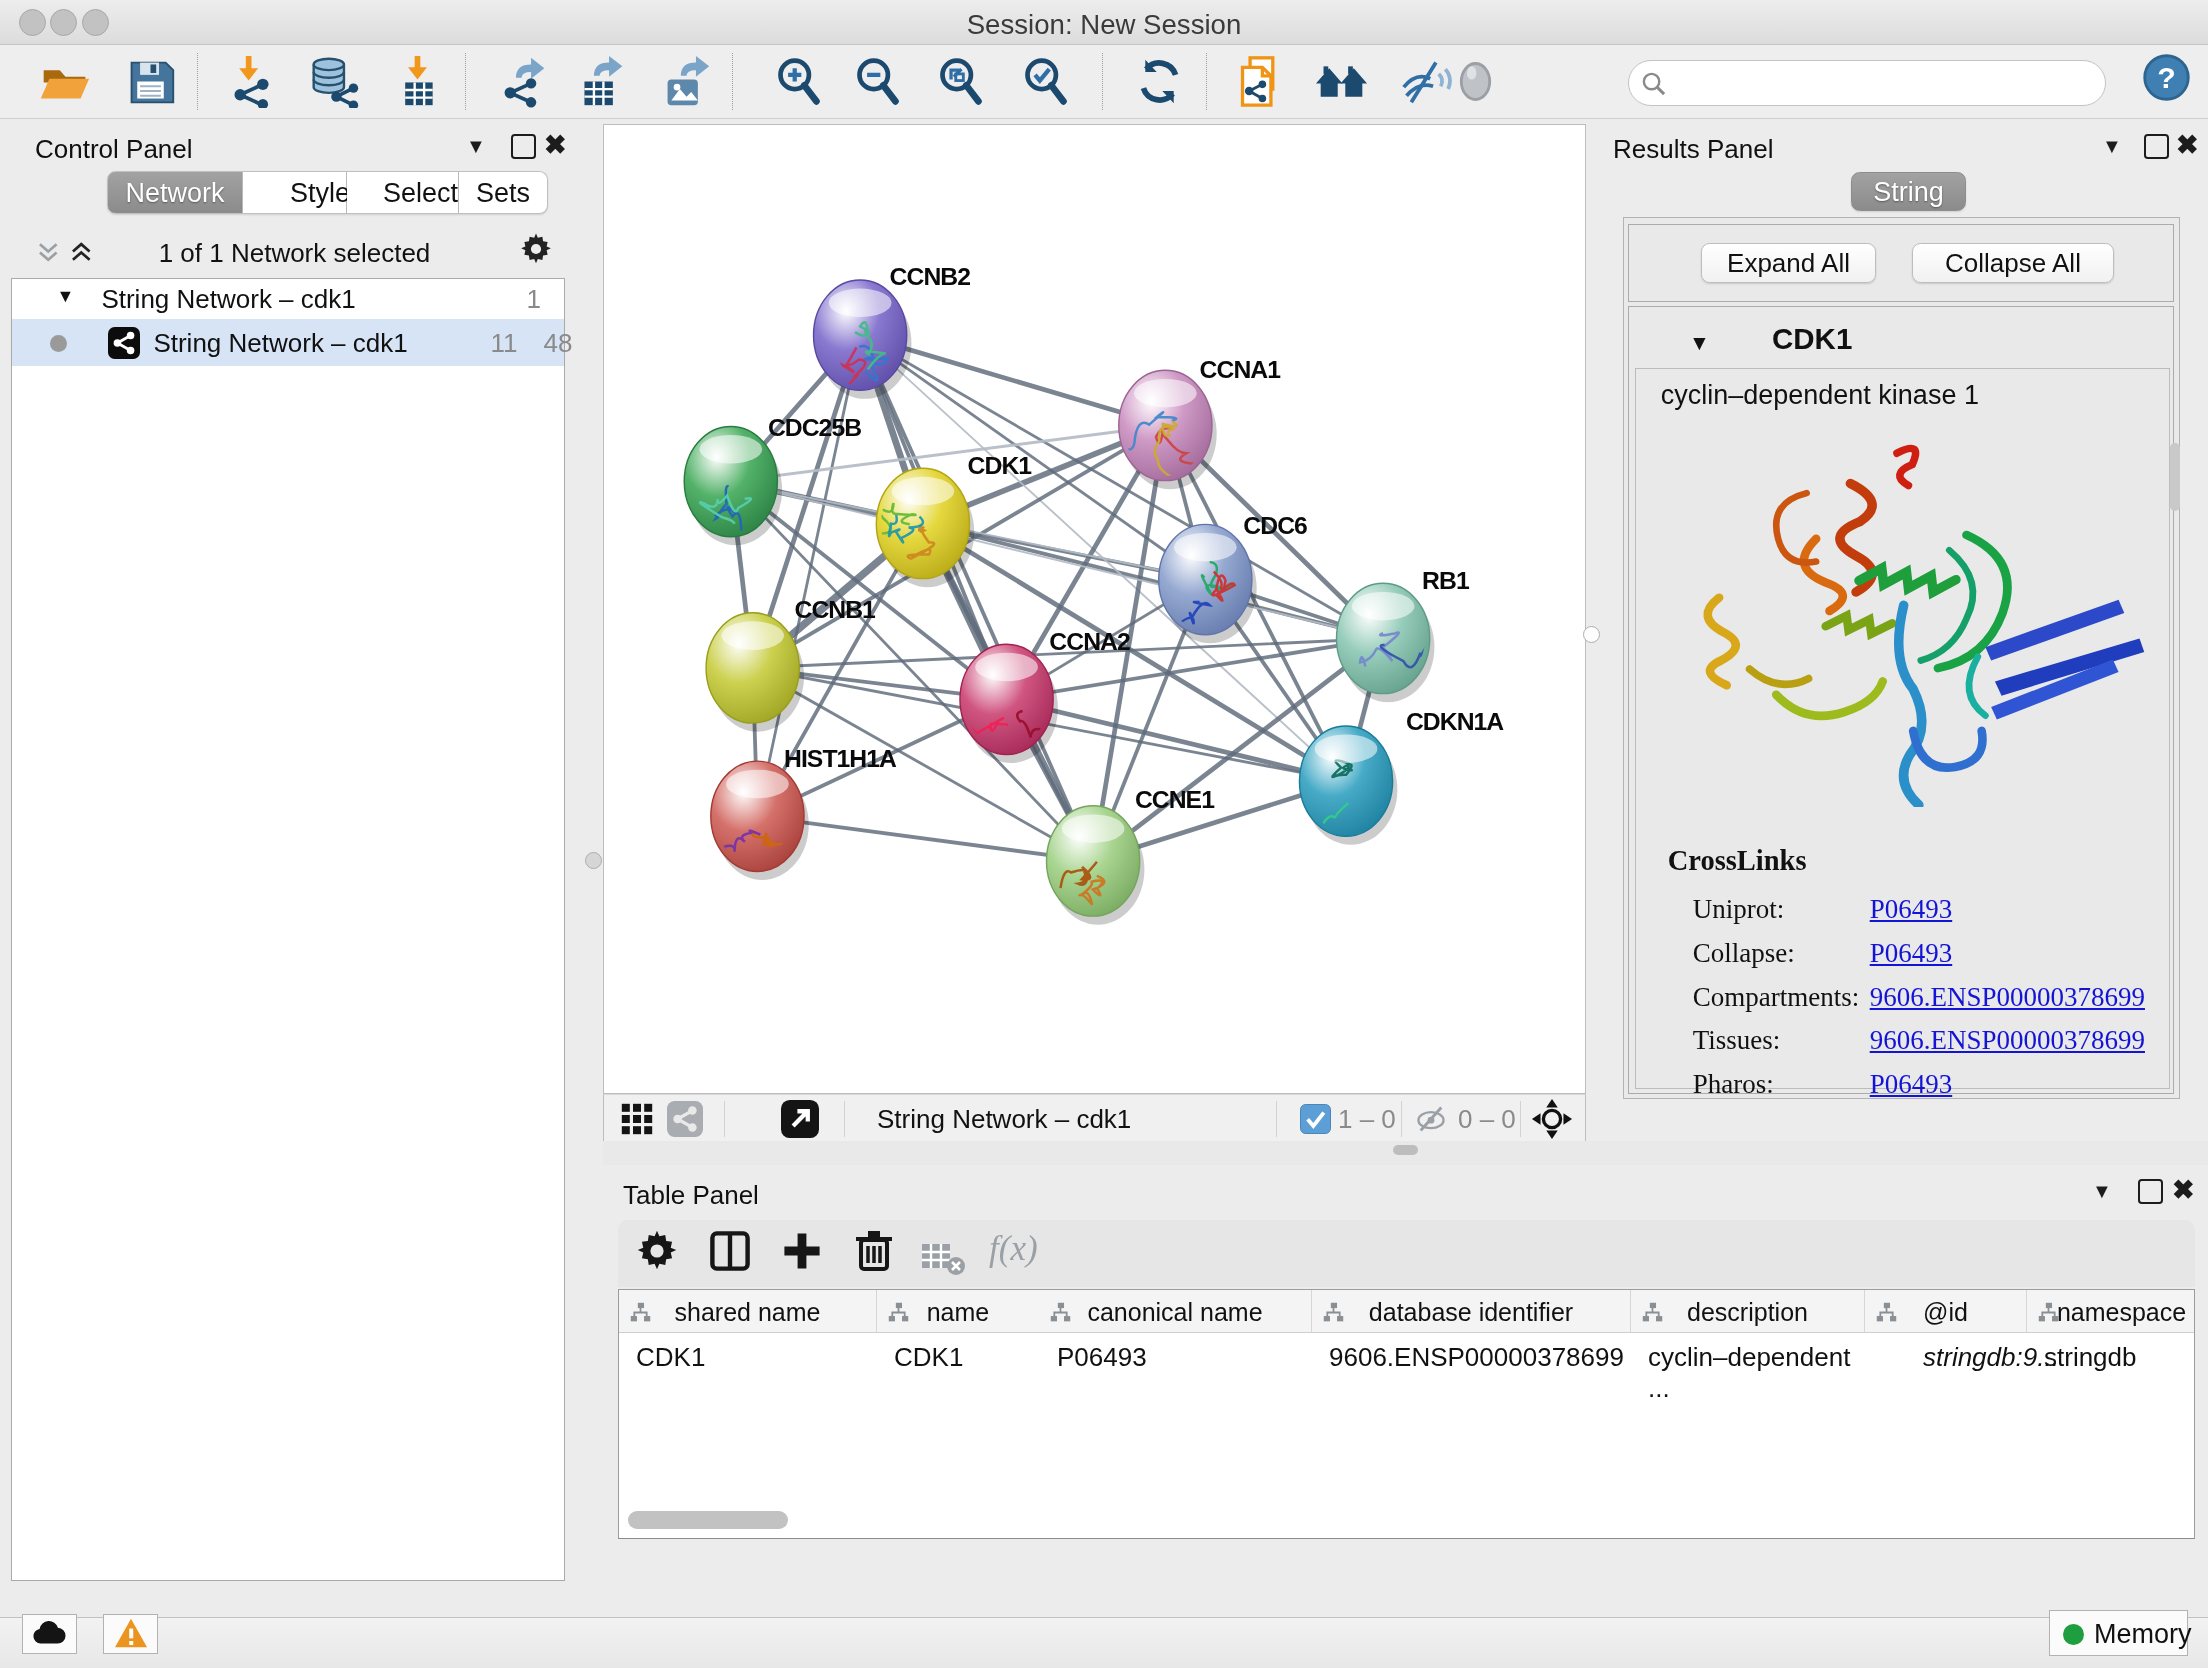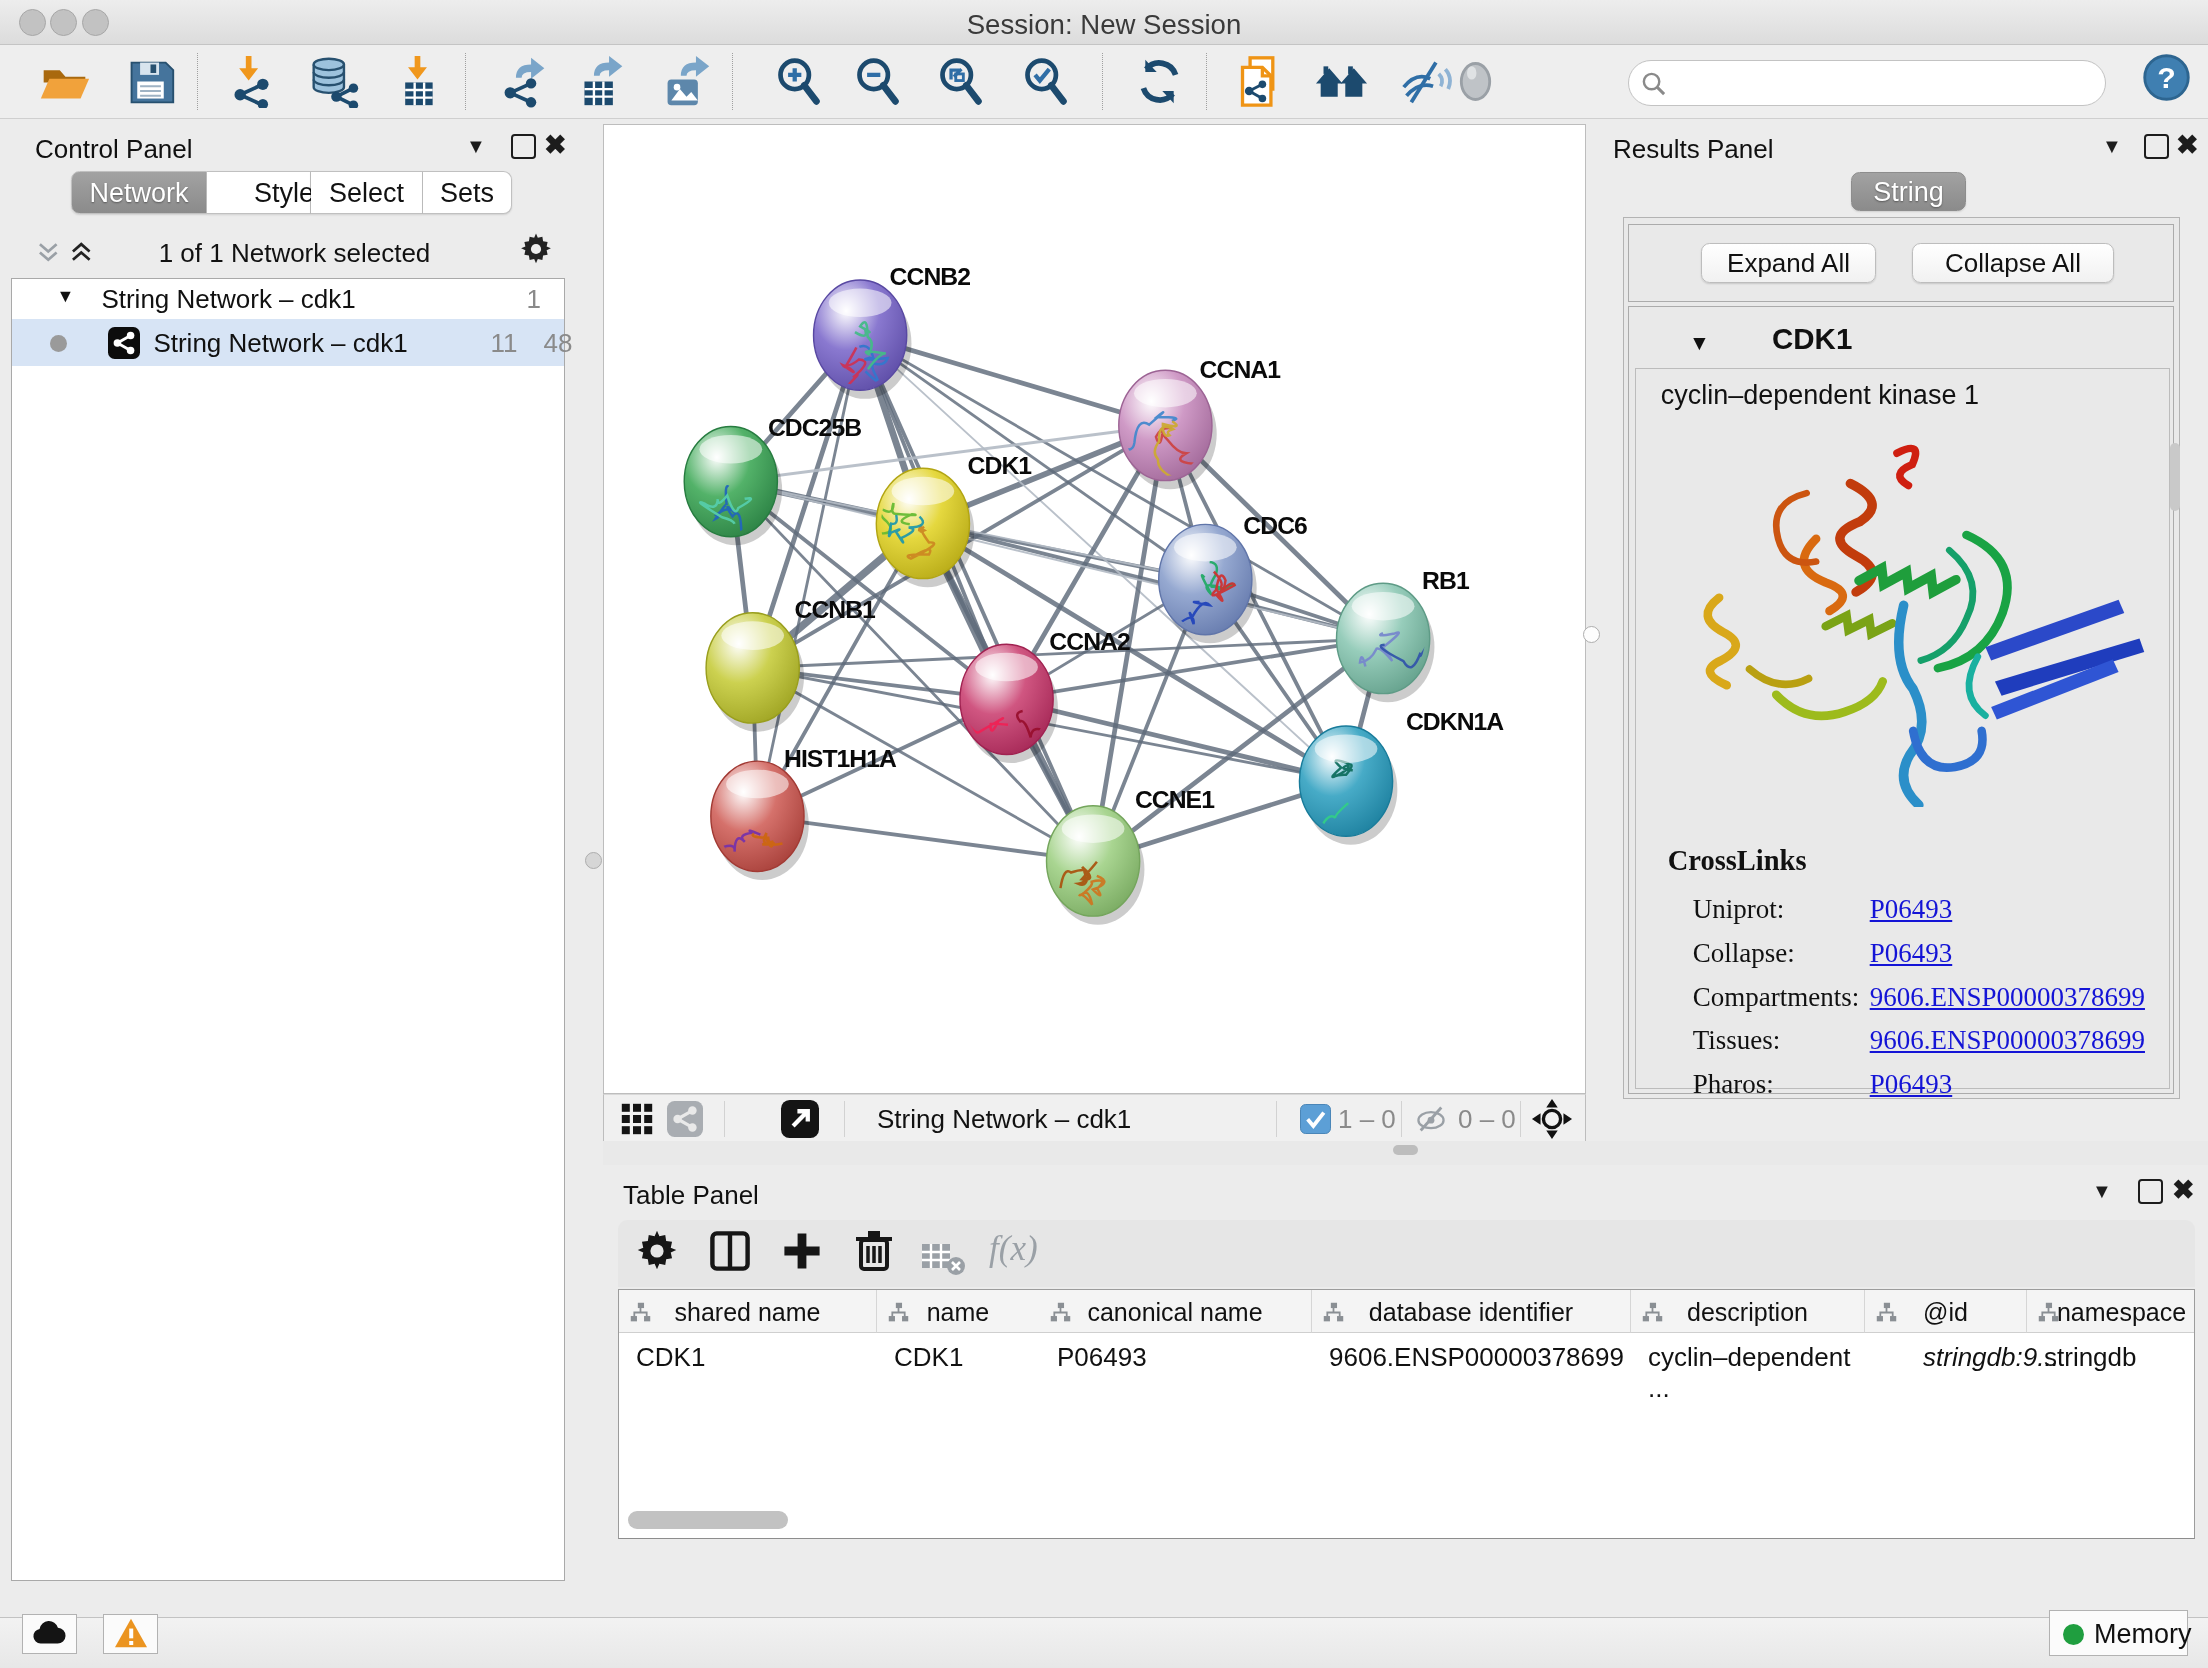--- a/index.html
+++ b/index.html
@@ -22,21 +22,21 @@
   .searchwrap input{position:absolute;left:48px;top:3.8px;width:409px;height:32px;border:none;outline:none;
      font-size:25px;background:transparent;font-family:"Liberation Sans",sans-serif;}
   
   .ptitle{font-size:26px;color:#101010;}
   .pctl-tri{font-size:20px;color:#1c1c1c;}
   .pctl-box{width:21px;height:21px;border:2.9px solid #1c1c1c;border-radius:3.8px;}
   .pctl-x{font-size:27px;font-weight:bold;color:#1c1c1c;}
   .seg{box-sizing:border-box;height:43px;line-height:43px;text-align:center;font-size:27px;
        background:#fff;border:1px solid #c0c0c0;border-left:none;display:inline-block;
        vertical-align:top;box-shadow:0 1px 1.9px rgba(0,0,0,.12);}
-  .seg:first-child{border-left:1px solid #c0c0c0;border-radius:8.6px 0 0 8.6px;}
+  .seg:first-child{border-left:1px solid #c0c0c0;border-radius:8.6px 0 0 8.6px;margin-left:36px;}
   .seg:last-child{border-radius:0 8.6px 8.6px 0;}
   .seg.sel{background:linear-gradient(#a2a2a2,#8b8b8b);color:#fff;text-shadow:0 1px 1.9px rgba(0,0,0,.4);}
   
   .listbox{left:11.4px;top:278px;width:552px;height:1301px;background:#fff;border:1px solid #a9a9a9;}
   .netrow2{left:0;top:40px;width:552px;height:47px;background:#d7e4f5;}
   .graytext{color:#8a8a8a;}
   .shareicon{width:32px;height:32px;border-radius:6.7px;background:#0c0c0c;}
   
   .canvas{left:603px;top:124px;width:983px;height:970px;background:#fff;border:1px solid #bdbdbd;box-sizing:border-box;}
   .cstatus{left:603px;top:1094px;width:983px;height:48px;background:#f0f0f0;border-top:1px solid #d8d8d8;
@@ -253,21 +253,21 @@
           <text x="28" y="39" text-anchor="middle" font-size="32" font-weight="bold" fill="#fff">?</text>
         </svg>
     </span>
   </div>
 
   <div class="abs" style="left:0;top:118px;width:599px;height:1499px">
     <span class="abs ptitle" style="left:35px;top:16px">Control Panel</span>
     <span class="abs pctl-tri" style="left:466px;top:17px">▼</span>
     <span class="abs pctl-box" style="left:511px;top:16px"></span>
     <span class="abs pctl-x" style="left:544px;top:10.5px">✖</span>
-    <div class="abs" id="cp-tabs" style="left:71px;top:53px"><div class="seg sel" style="width: 136px;">Network</div><div class="seg" style="width: 104px; padding-left: 47px;">Style</div><div class="seg" style="width: 112px;">Select</div><div class="seg" style="width: 89px;">Sets</div></div>
+    <div class="abs" id="cp-tabs" style="left:71px;top:53px"><div class="seg sel" style="width: 136px;">Network</div><div class="seg" style="width: 104px; padding-left: 47px;">Style</div><div class="seg" style="width: 112px; text-align: right;">Select</div><div class="seg" style="width: 89px;">Sets</div></div>
     <svg class="abs" style="left:34px;top:122px;width:28.5px;height:25px" viewBox="0 0 24 24">
         <path d="M4 4l8 7 8-7M4 12l8 7 8-7" fill="none" stroke="#9aa0a6" stroke-width="2.6"></path>
       </svg>
     <svg class="abs" style="left:67px;top:122px;width:28.5px;height:25px" viewBox="0 0 24 24">
         <path d="M4 11l8-7 8 7M4 19l8-7 8 7" fill="none" stroke="#222" stroke-width="2.6"></path>
       </svg>
     <span class="abs" style="left:114px;top:120px;width:361px;text-align:center;font-size:26px">1 of 1 Network selected</span>
     <svg class="abs" style="left:519px;top:114px;width:34px;height:34px" viewBox="0 0 24 24">
         <path fill="#222" d="M12 1l1.3 3 3.2-.7.5 3.2 3.2.5-.7 3.2 3 1.3-3 1.3.7 3.2-3.2.5-.5 3.2-3.2-.7-1.3 3-1.3-3-3.2.7-.5-3.2-3.2-.5.7-3.2-3-1.3 3-1.3-.7-3.2 3.2-.5.5-3.2 3.2.7z"></path>
         <circle cx="12" cy="12" r="3.6" fill="#ececec"></circle>

